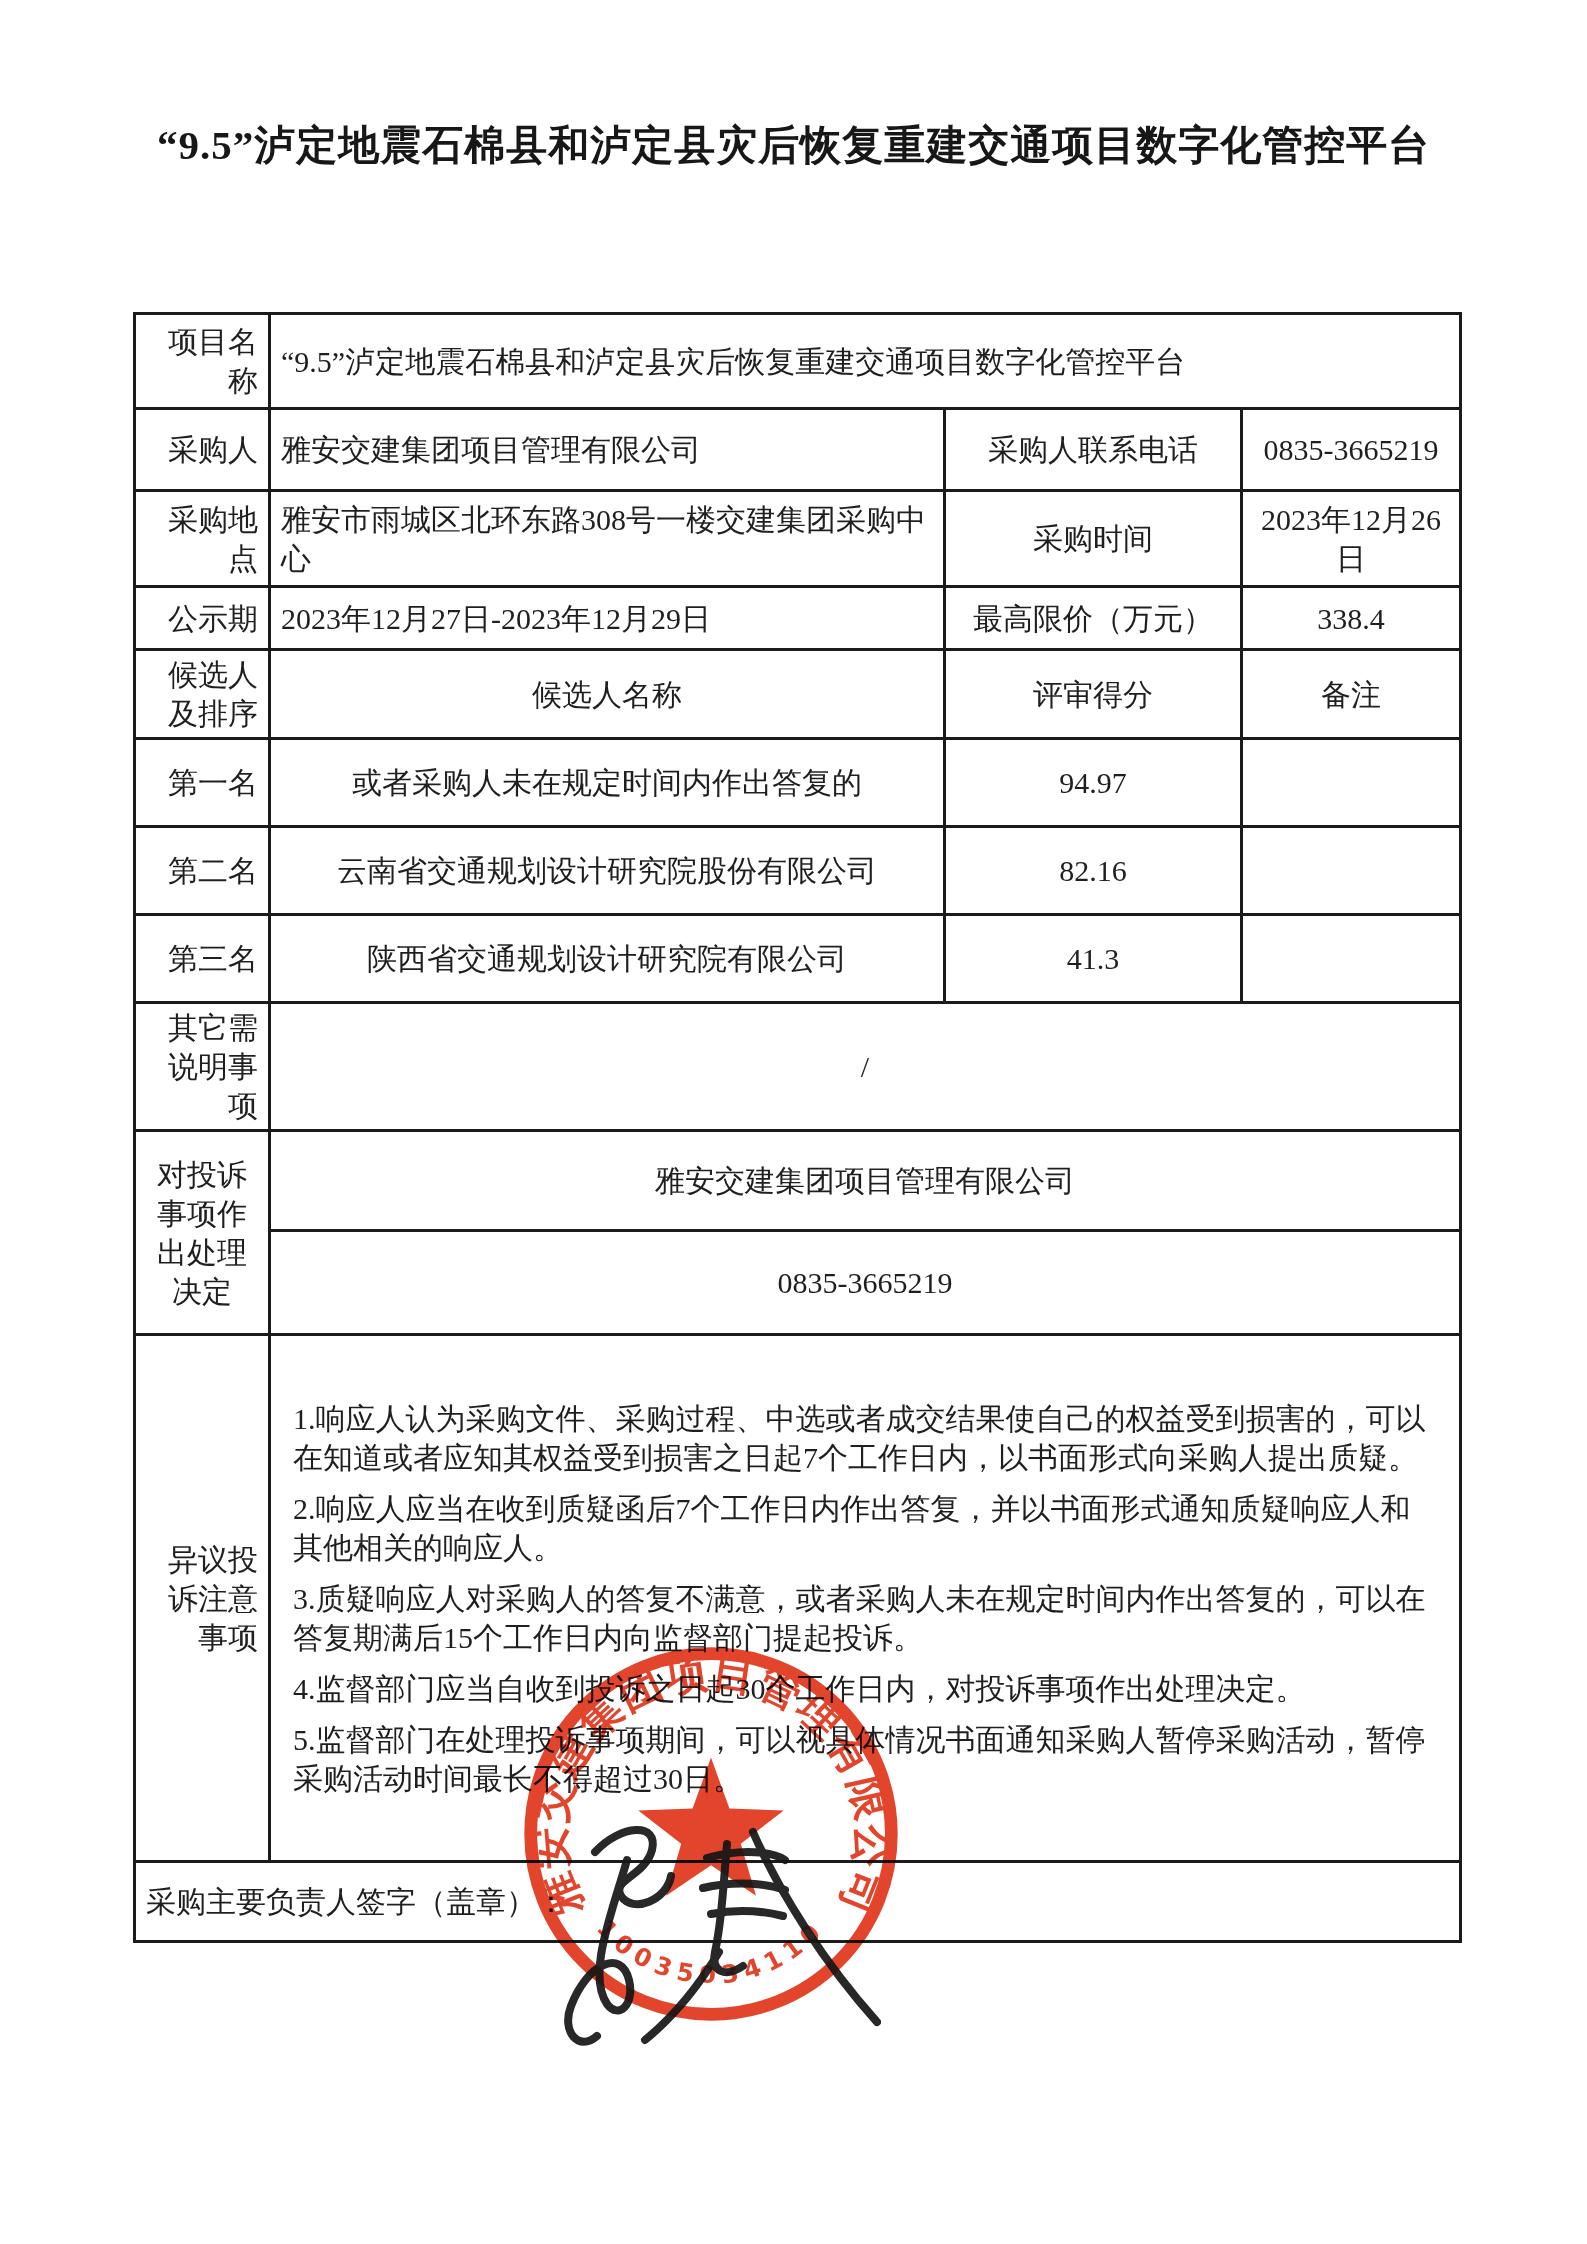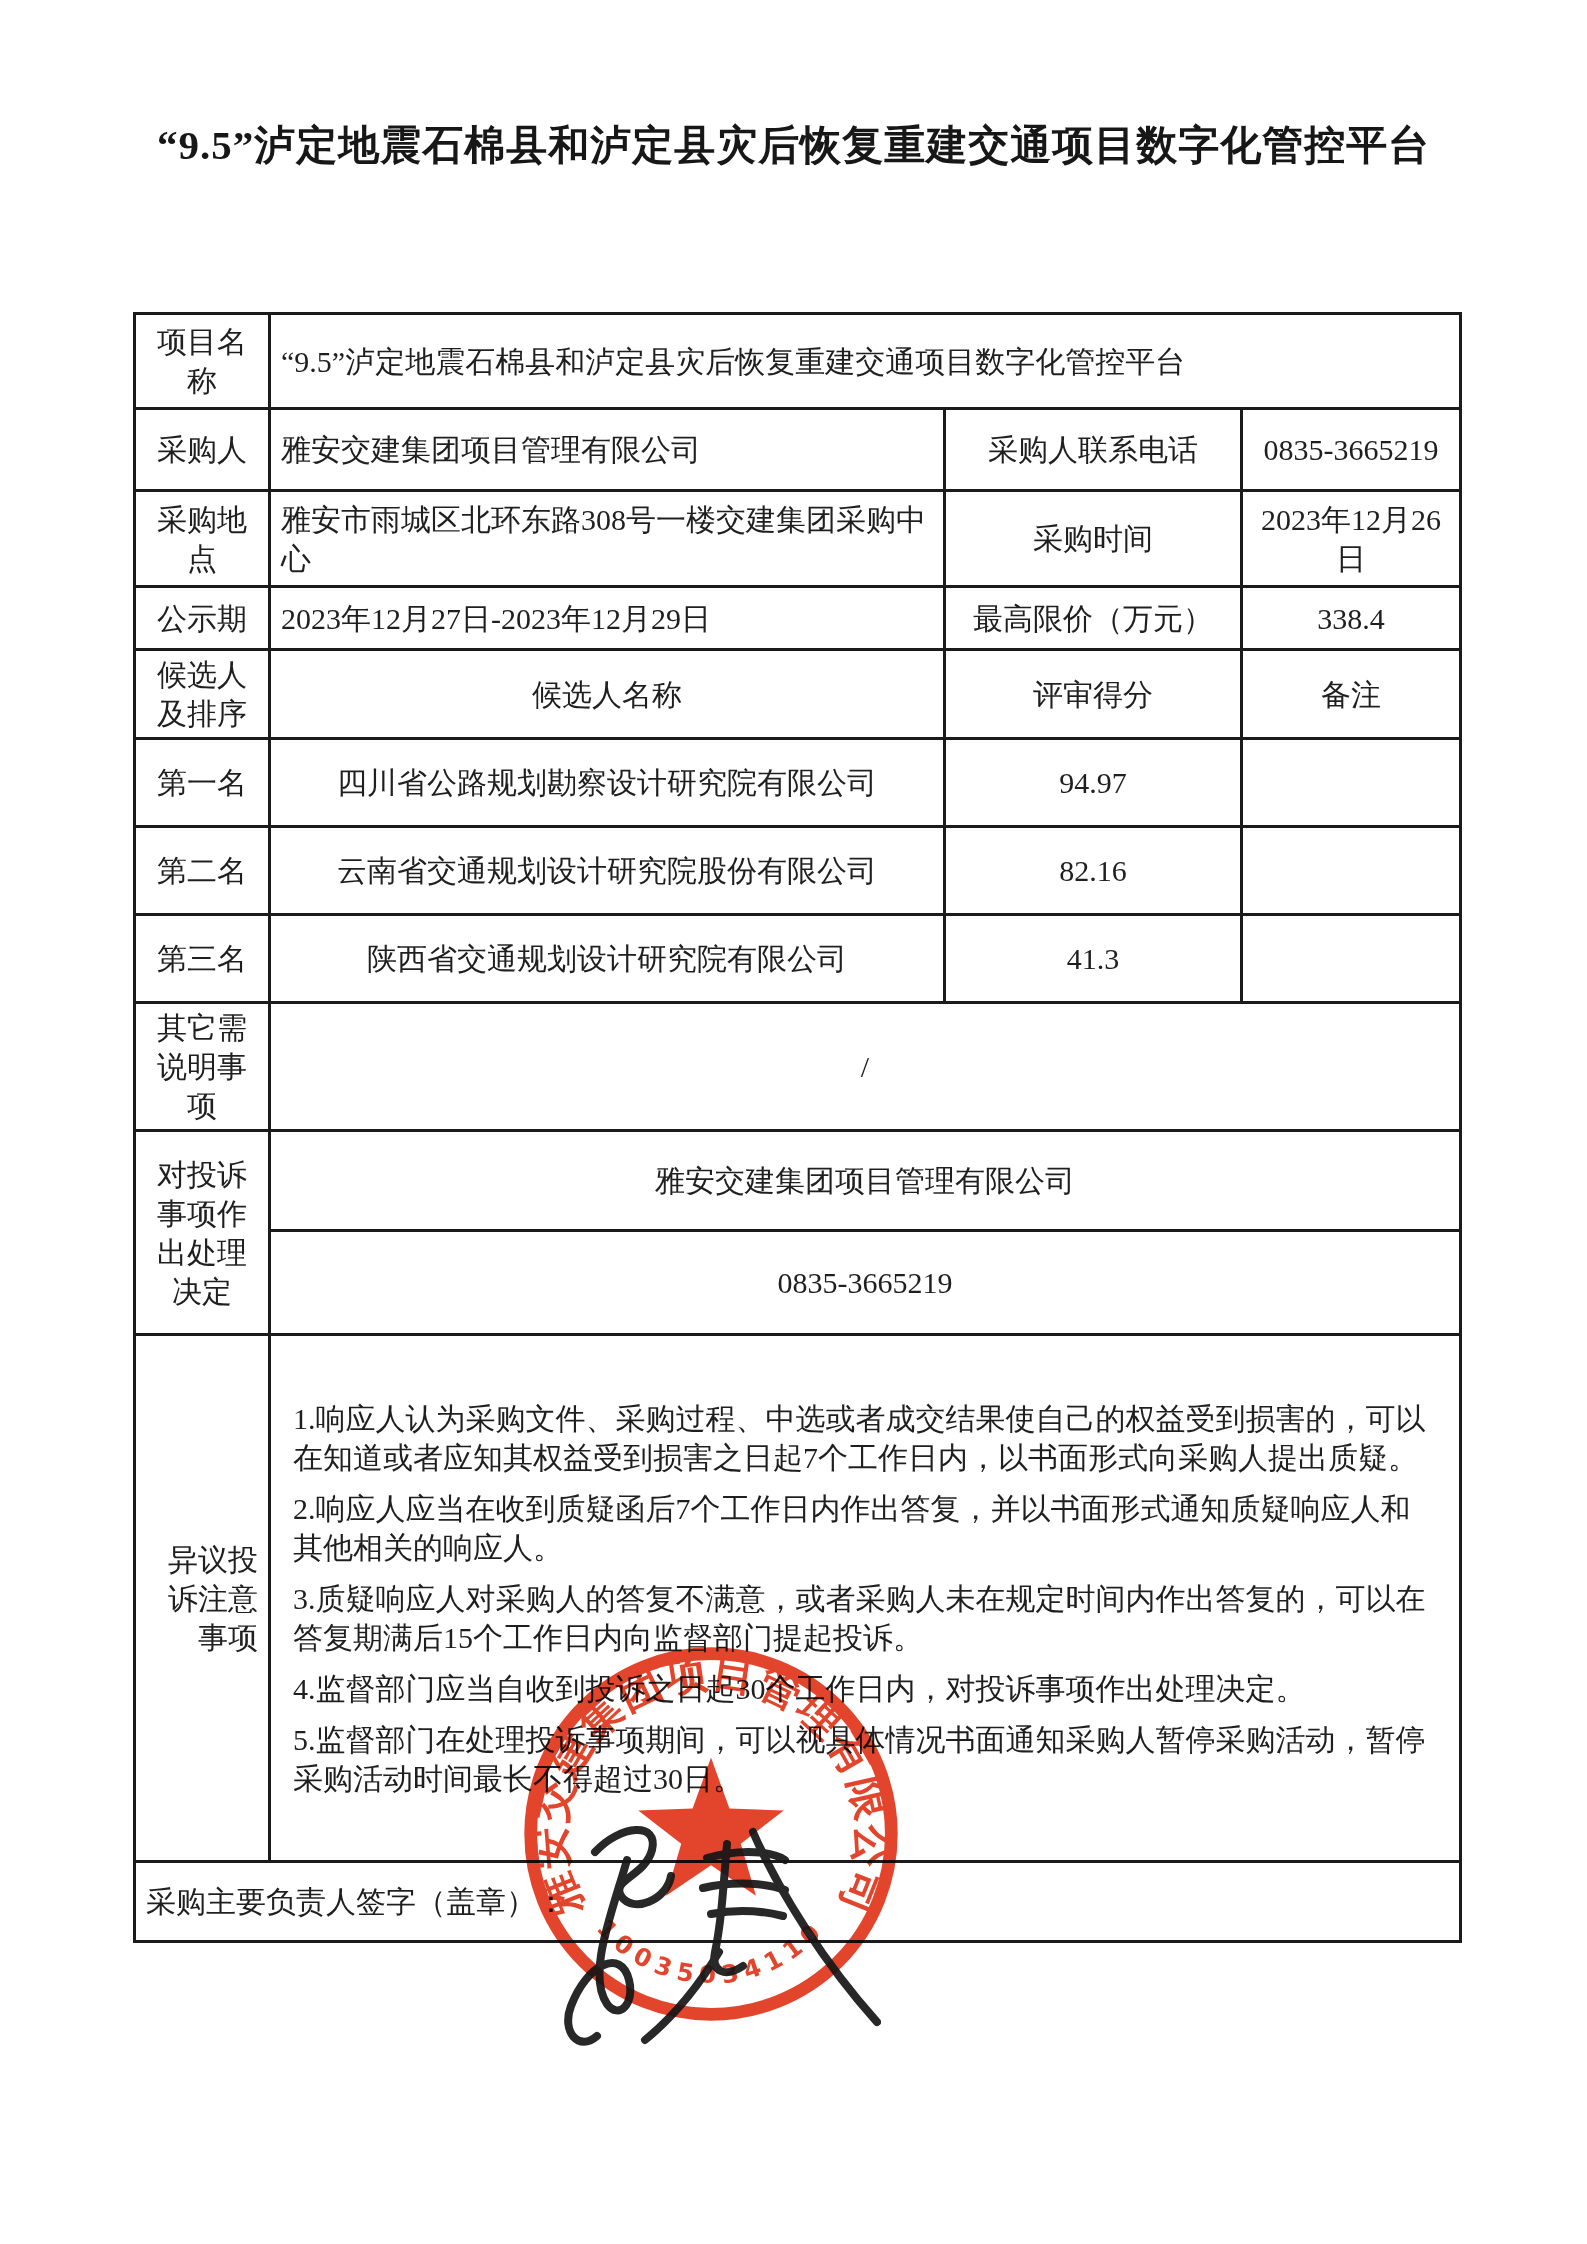--- a/index.html
+++ b/index.html
@@ -13,21 +13,21 @@
     font-size:41px;font-weight:bold;line-height:1.32;letter-spacing:1px;color:#171717;
   }
   table.doc{
     position:absolute;left:133px;top:312px;width:1326px;
     border-collapse:collapse;table-layout:fixed;
   }
   table.doc td{
     border:3px solid #1b1b1b;font-size:30px;vertical-align:middle;
     padding:4px 10px;line-height:1.3;word-break:break-all;
   }
-  td.lab{padding:2px 6px;font-size:29px;text-align:center;}
+  td.lab{padding:2px 6px;font-size:29px;text-align:right;}
   td.cen{text-align:center;}
   td.notes{
     vertical-align:top;padding:26px 14px 10px 14px;font-size:30px;line-height:1.42;
     text-align:left;
   }
   .notes p{margin:12px;}
   .seal{position:absolute;left:515px;top:1638px;width:392px;height:392px;
         mix-blend-mode:multiply;opacity:.93;z-index:3;}
   .sig{position:absolute;left:495px;top:1760px;width:450px;height:320px;z-index:4;}
 </style>
@@ -69,21 +69,21 @@
     <td class="cen">338.4</td>
   </tr>
   <tr style="height:88px">
     <td class="lab">候选人及排序</td>
     <td class="cen">候选人名称</td>
     <td class="cen">评审得分</td>
     <td class="cen">备注</td>
   </tr>
   <tr style="height:88px">
     <td class="lab">第一名</td>
-    <td class="cen">四川省公路规划勘察设计研究院有限公司</td>
+    <td class="cen">或者采购人未在规定时间内作出答复的</td>
     <td class="cen">94.97</td>
     <td class="cen"></td>
   </tr>
   <tr style="height:88px">
     <td class="lab">第二名</td>
     <td class="cen">云南省交通规划设计研究院股份有限公司</td>
     <td class="cen">82.16</td>
     <td class="cen"></td>
   </tr>
   <tr style="height:88px">

